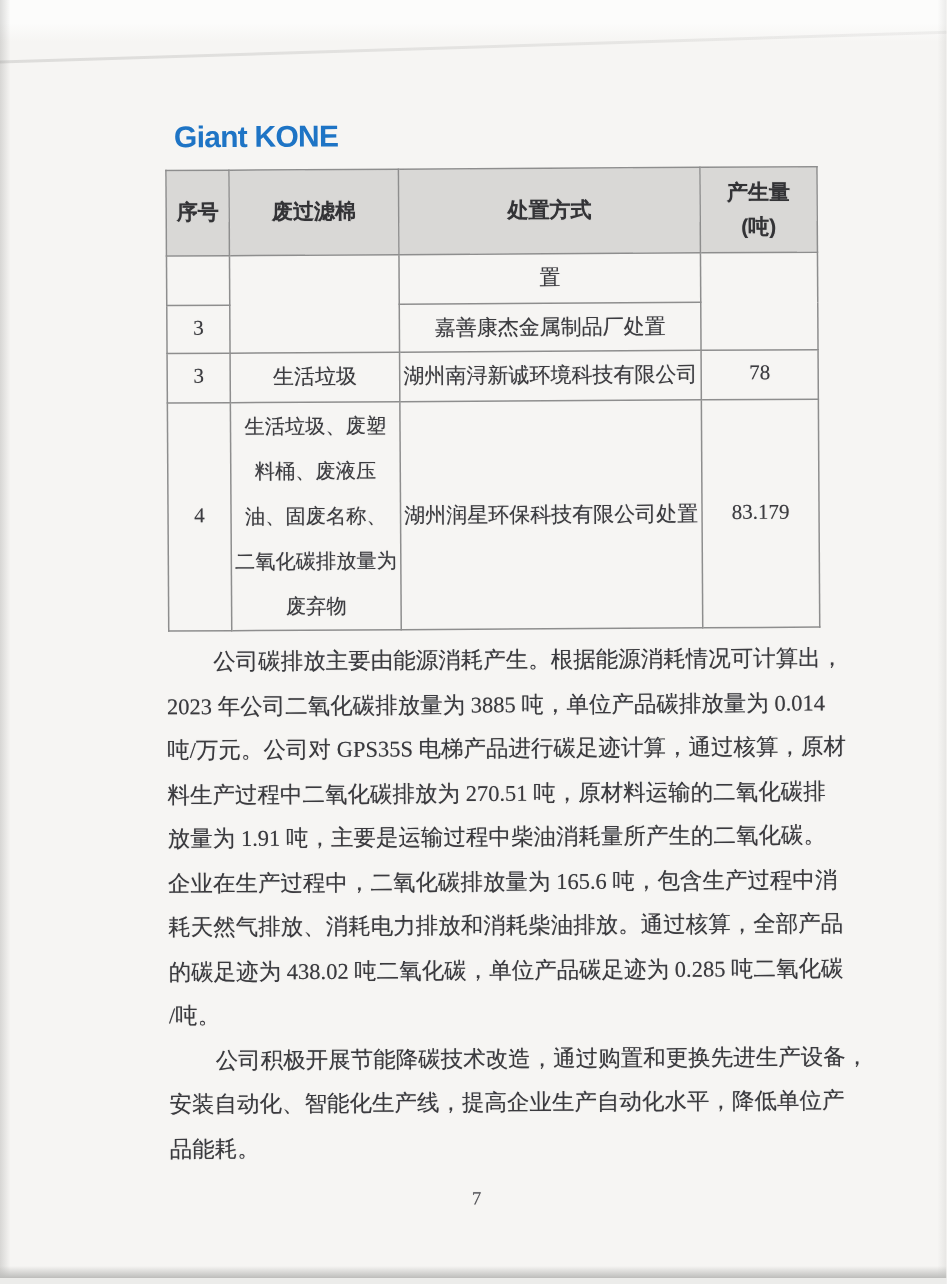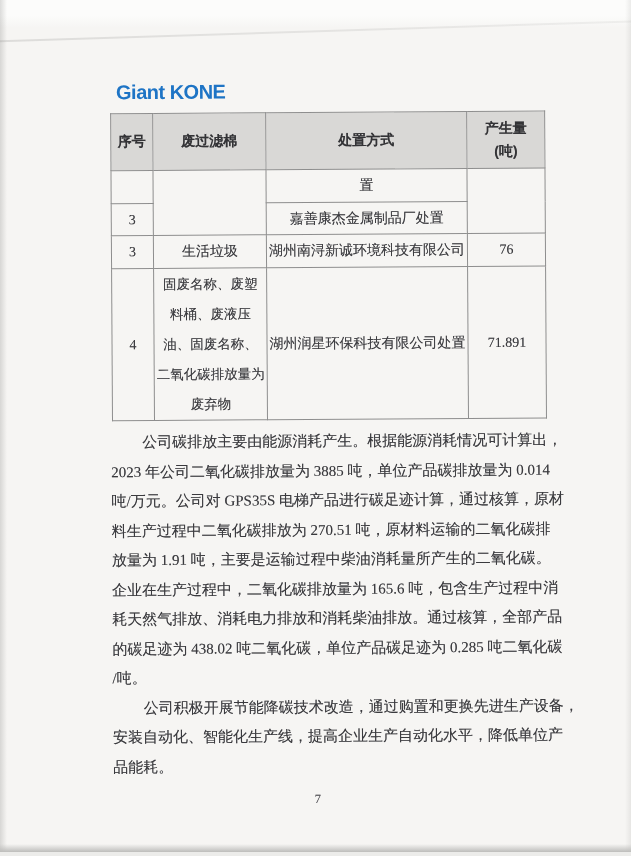--- a/index.html
+++ b/index.html
@@ -131,33 +131,33 @@
       <td rowspan="2"></td>
     </tr>
     <tr class="row-b">
       <td>3</td>
       <td class="method-cell">嘉善康杰金属制品厂处置</td>
     </tr>
     <tr class="row-c">
       <td>3</td>
       <td>生活垃圾</td>
       <td class="method-cell">湖州南浔新诚环境科技有限公司</td>
-      <td class="amount-cell">76</td>
+      <td class="amount-cell">78</td>
     </tr>
     <tr class="row-d">
       <td>4</td>
       <td>
-        <div class="name-line">固废名称、废塑</div>
+        <div class="name-line">生活垃圾、废塑</div>
         <div class="name-line">料桶、废液压</div>
         <div class="name-line">油、固废名称、</div>
         <div class="name-line">二氧化碳排放量为</div>
         <div class="name-line">废弃物</div>
       </td>
       <td class="method-cell">湖州润星环保科技有限公司处置</td>
-      <td class="amount-cell">71.891</td>
+      <td class="amount-cell">83.179</td>
     </tr>
   </tbody>
     </table>
 
   <div class="body-text">
     <div class="tline indent">公司碳排放主要由能源消耗产生。根据能源消耗情况可计算出，</div>
     <div class="tline">2023 年公司二氧化碳排放量为 3885 吨，单位产品碳排放量为 0.014</div>
     <div class="tline">吨/万元。公司对 GPS35S 电梯产品进行碳足迹计算，通过核算，原材</div>
     <div class="tline">料生产过程中二氧化碳排放为 270.51 吨，原材料运输的二氧化碳排</div>
     <div class="tline">放量为 1.91 吨，主要是运输过程中柴油消耗量所产生的二氧化碳。</div>

